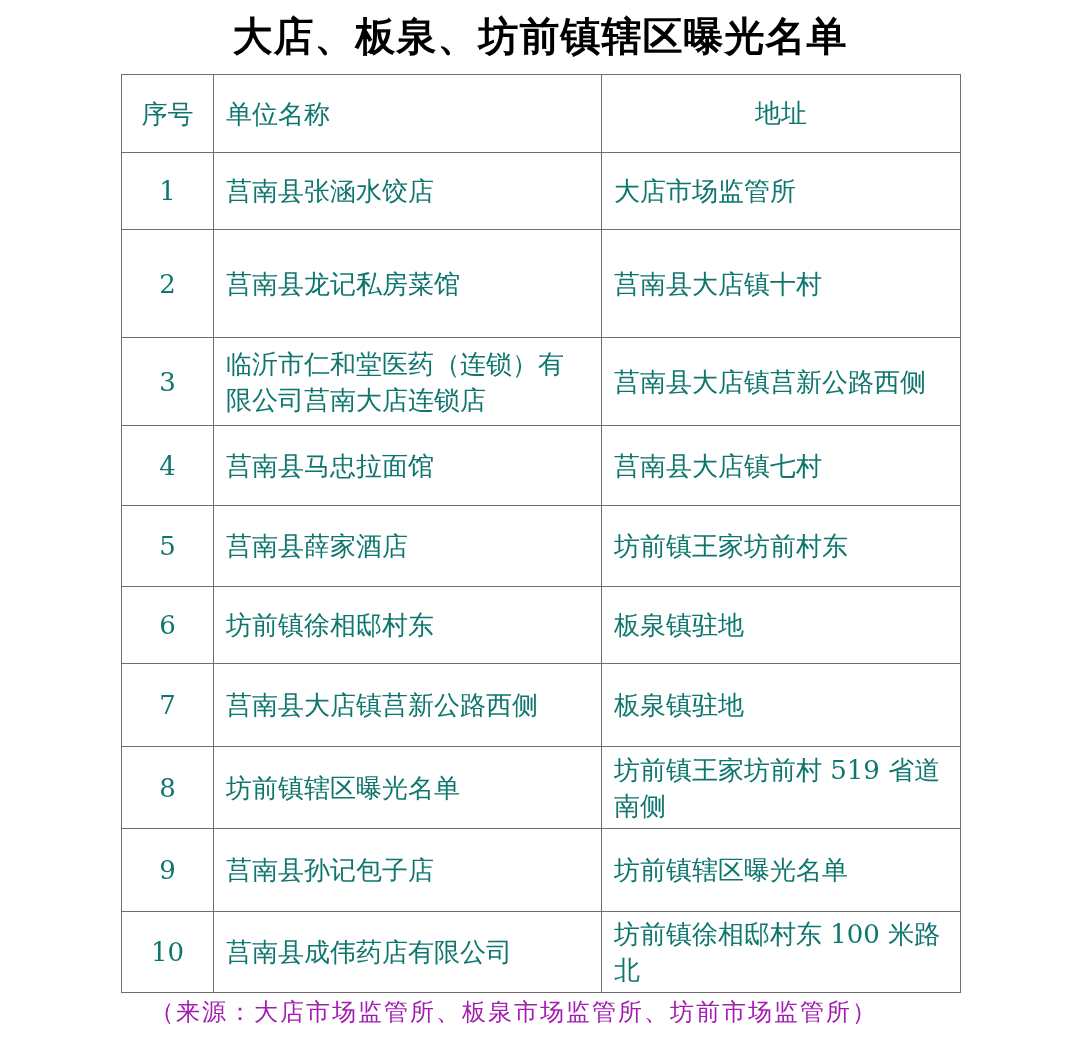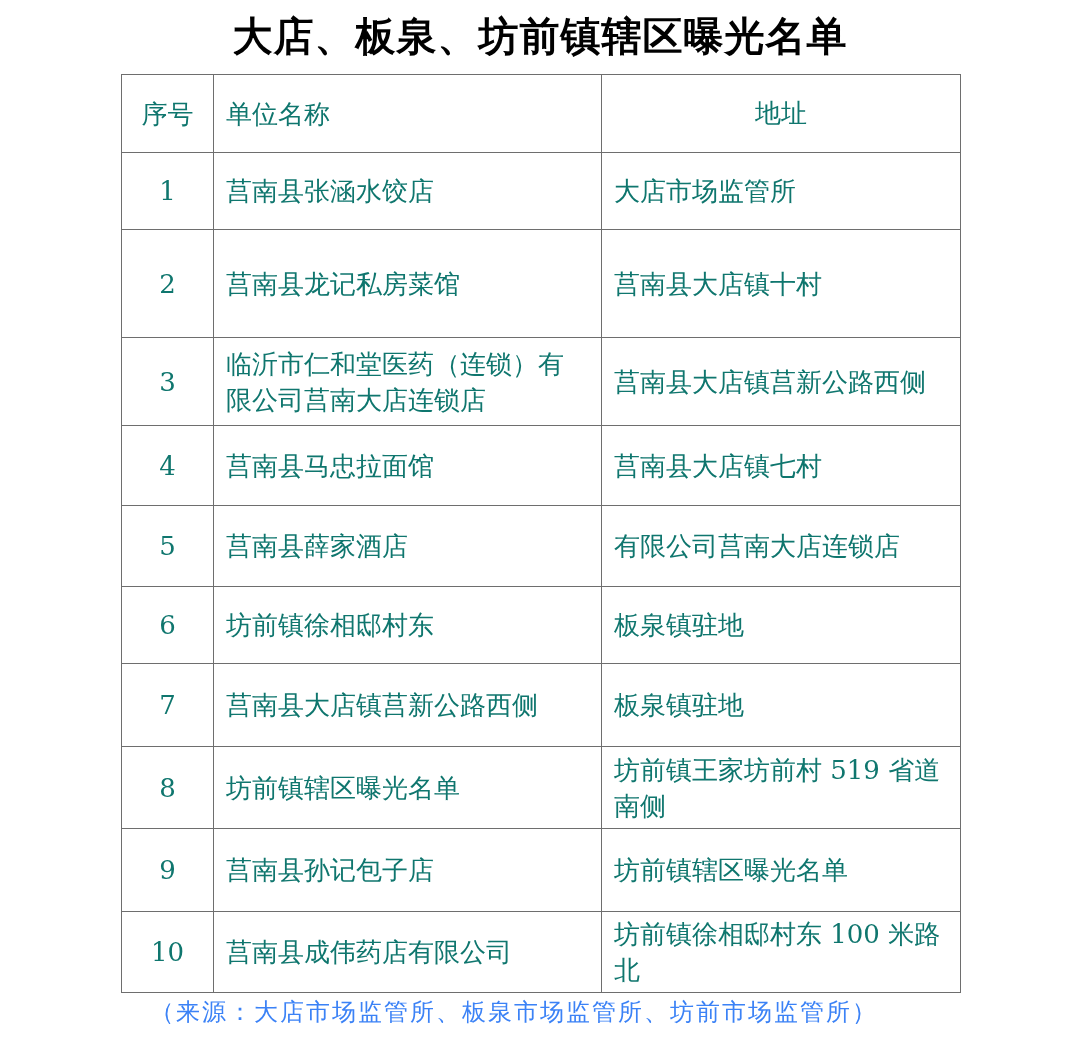--- a/index.html
+++ b/index.html
@@ -11,21 +11,21 @@
   table.list { position: absolute; left: 121px; top: 74px; border-collapse: collapse;
                table-layout: fixed; width: 839px; }
   table.list td, table.list th { border: 1.5px solid #6e6e6e; font-weight: normal;
                font-size: 26px; line-height: 36px; padding: 0 12px; vertical-align: middle;
                color: #0f766e; }
   col.c-no { width: 92px; } col.c-name { width: 388px; } col.c-addr { width: 359px; }
   .center { text-align: center; }
   th.h-name { text-align: left; padding-left: 70px; }
   th.h-addr { text-align: center; font-family: Liberation Serif, serif; }
   .source { position: absolute; top: 994px; left: 0; width: 1028px; text-align: center;
-            font-size: 24px; line-height: 36px; letter-spacing: 2px; color: #3b82f6; }
+            font-size: 24px; line-height: 36px; letter-spacing: 2px; color: #a21caf; }
 </style>
 </head>
 <body>
 
 <div class="title">大店、板泉、坊前镇辖区曝光名单</div>
 
 <table class="list">
   <colgroup>
       <col class="c-no">
       <col class="c-name">
@@ -55,21 +55,21 @@
         <td>莒南县大店镇莒新公路西侧</td>
       </tr>
       <tr style="height: 80px;">
         <td class="center">4</td>
         <td>莒南县马忠拉面馆</td>
         <td>莒南县大店镇七村</td>
       </tr>
       <tr style="height: 81px;">
         <td class="center">5</td>
         <td>莒南县薛家酒店</td>
-        <td>有限公司莒南大店连锁店</td>
+        <td>坊前镇王家坊前村东</td>
       </tr>
       <tr style="height: 77px;">
         <td class="center">6</td>
         <td>坊前镇徐相邸村东</td>
         <td>板泉镇驻地</td>
       </tr>
       <tr style="height: 83px;">
         <td class="center">7</td>
         <td>莒南县大店镇莒新公路西侧</td>
         <td>板泉镇驻地</td>

